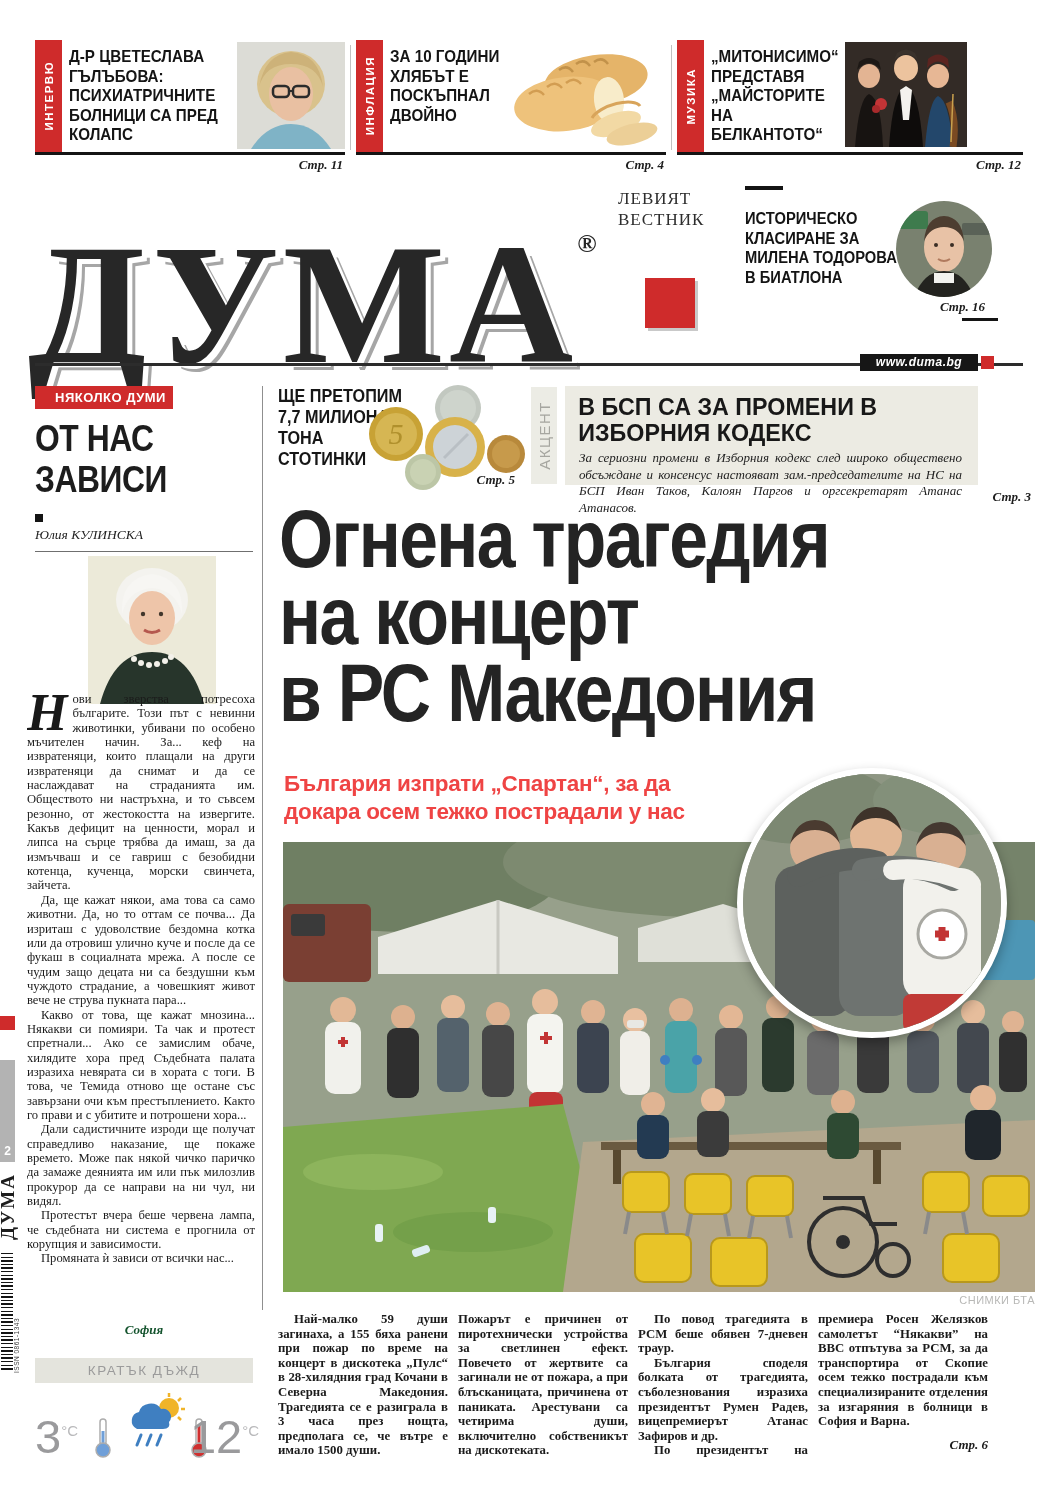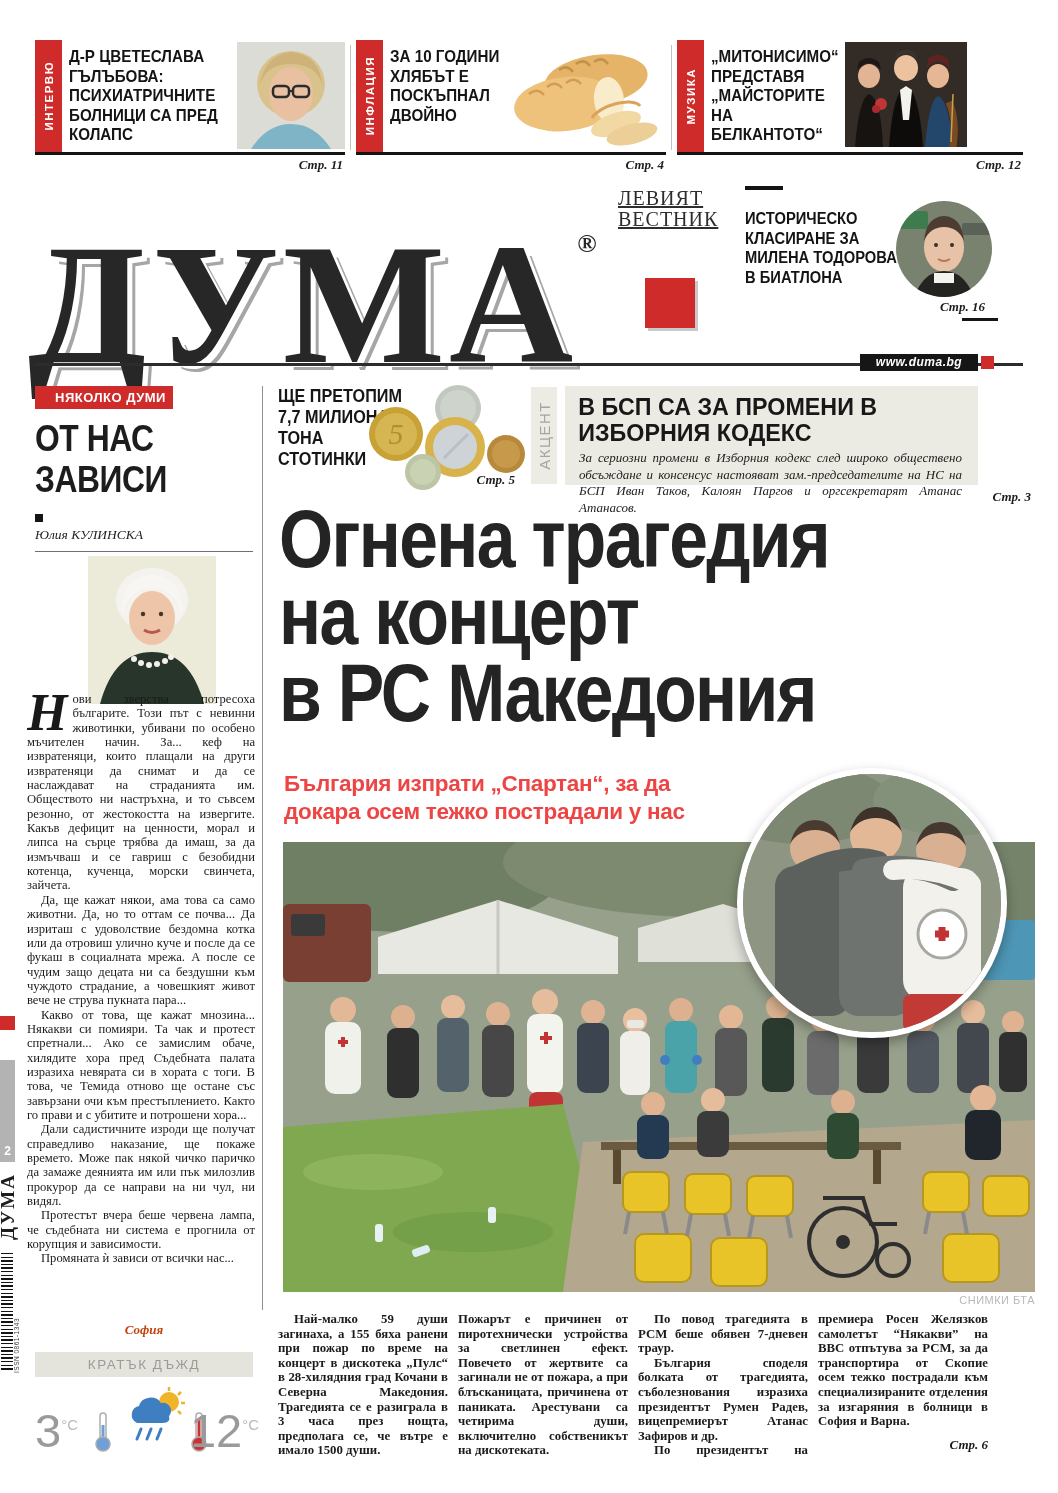--- a/index.html
+++ b/index.html
@@ -17,21 +17,21 @@
   .t-title{position:absolute;left:34px;top:7px;font-size:16.5px;line-height:19.5px;color:#141414;z-index:2;}
   .t-photo{position:absolute;top:2px;z-index:1;}
   .t-page{position:absolute;right:2px;top:117px;}
   .vsep{position:absolute;top:5px;width:1px;height:105px;background:#c2c2c2;}
 
   
   #masthead-title{position:absolute;left:28px;top:160px;font-family:"Liberation Serif",serif;
      font-weight:700;font-size:172px;line-height:168px;letter-spacing:4px;color:#272727;
      text-shadow:5px 5px 0 #ffffff,8px 8px 0 #a6a6a6;}
   #masthead-title sup{font-size:26px;letter-spacing:0;vertical-align:110px;text-shadow:none;color:#272727;}
-  #tagline{position:absolute;left:618px;top:188px;font-size:20px;line-height:21px;letter-spacing:1px;color:#2d2d2d;text-decoration:underline;}
+  #tagline{position:absolute;left:618px;top:188px;font-size:17px;line-height:21px;letter-spacing:1px;color:#2d2d2d;}
   #mast-square{position:absolute;left:645px;top:278px;width:50px;height:50px;background:#cf2b2b;box-shadow:3px 3px 0 #c9c9c9;}
 
   
   #sports{position:absolute;left:740px;top:183px;width:292px;height:145px;}
   #sports .dash1{position:absolute;left:5px;top:3px;width:38px;height:4px;background:#141414;}
   #sports .s-title{position:absolute;left:5px;top:26px;width:170px;font-size:16px;line-height:19.5px;color:#141414;}
   #sports .s-photo{position:absolute;left:156px;top:18px;width:96px;height:96px;border-radius:50%;overflow:hidden;}
   #sports .s-page{position:absolute;left:200px;top:116px;}
   #sports .dash2{position:absolute;left:222px;top:135px;width:36px;height:3px;background:#141414;}
 
@@ -58,22 +58,22 @@
   #op-rule{margin-top:8px;width:218px;height:1px;background:#6f6f6f;}
   #op-photo{position:absolute;left:53px;top:170px;width:128px;height:148px;}
   #op-body{position:absolute;left:-8px;top:306px;width:228px;height:628px;overflow:hidden;
      font-size:12.6px;line-height:14.35px;text-align:justify;color:#1b1b1b;}
   #op-body p{margin:0;text-indent:14px;}
   #op-body p.first{text-indent:0;}
   #op-drop{float:left;font:italic 700 52px "Liberation Serif",serif;line-height:40px;margin:1px 5px 0 0;color:#191919;}
 
   
   #weather{position:absolute;left:35px;top:1322px;width:218px;}
-  #w-city{text-align:center;font:italic 700 13px "Liberation Serif",serif;color:#c2410c;}
-  #w-bar{margin-top:14px;height:25px;background:#e4e4dd;color:#9b9b9b;text-align:center;
+  #w-city{text-align:center;font:italic 700 13px "Liberation Serif",serif;color:#14532d;}
+  #w-bar{margin-top:20px;height:25px;background:#e4e4dd;color:#9b9b9b;text-align:center;
      font:400 13.5px "Liberation Sans",sans-serif;line-height:25px;letter-spacing:1.5px;}
   #w-row{position:relative;height:92px;margin-top:4px;font-family:"Liberation Sans",sans-serif;}
   .temp{position:absolute;top:22px;font-size:47px;color:#9a9a9c;}
   .temp sup{font-size:15px;color:#b9b9bb;}
   #w-low{left:0;}
   #w-high{right:-6px;}
   .thermo{position:absolute;top:30px;}
   #w-cloud{position:absolute;left:88px;top:6px;}
 
   

